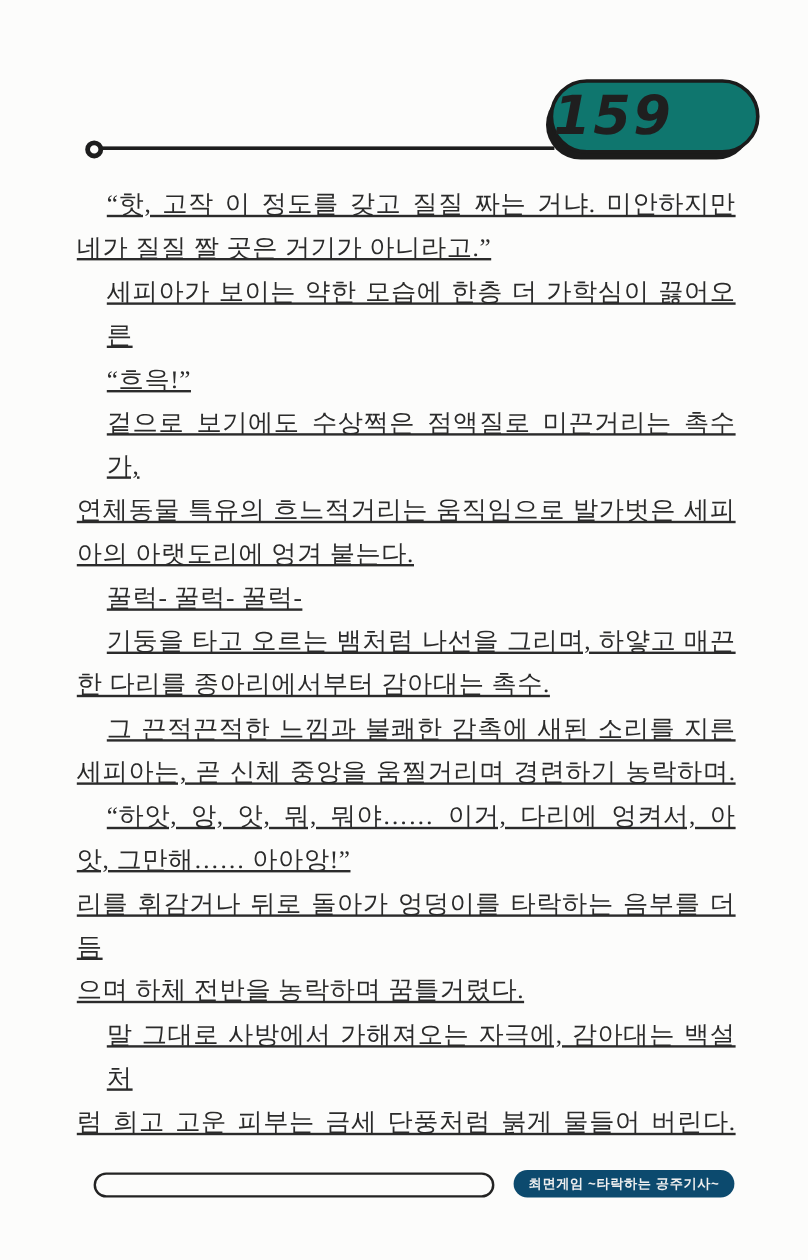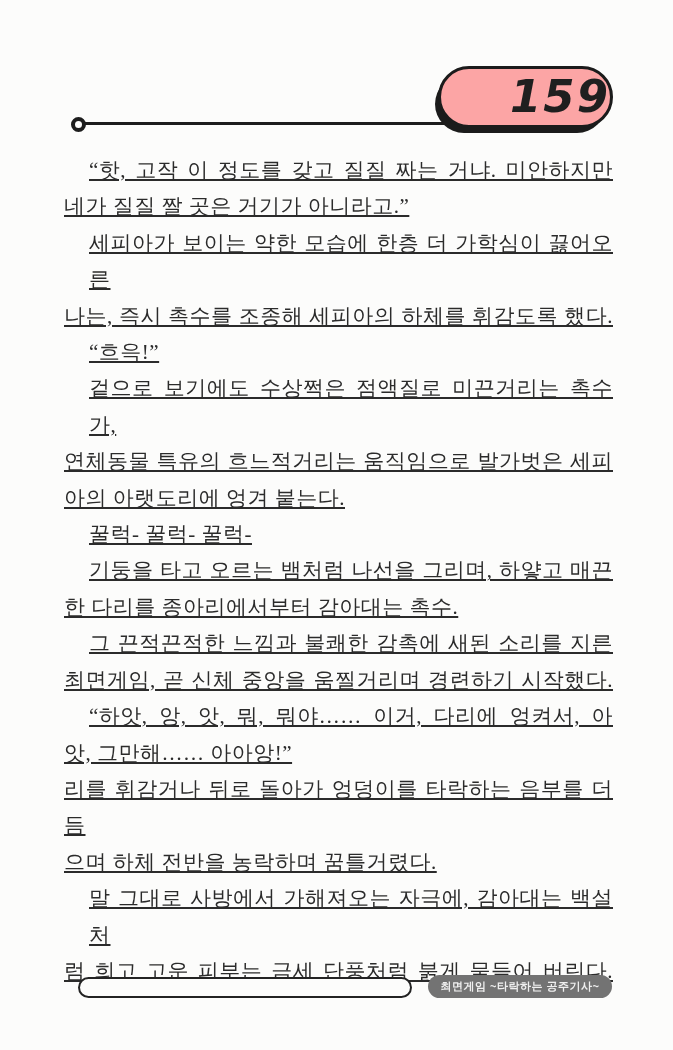--- a/index.html
+++ b/index.html
@@ -35,32 +35,32 @@
     position: absolute;
     left: 80px;
     top: 122px;
     width: 382px;
     height: 3px;
     background: #1d1d1d;
     z-index: 1;
   }
   .page-badge {
     position: absolute;
-    left: 438px;
+    left: 458px;
     top: 66px;
     width: 175px;
     height: 62px;
-    background: #fca5a5;
+    background: #0f766e;
     border: 3.5px solid #1b1b1b;
     border-radius: 31px;
     box-sizing: border-box;
     box-shadow: -5px 7px 0 -2px #1b1b1b;
     display: flex;
     align-items: center;
-    justify-content: flex-end;
+    justify-content: flex-start;
     z-index: 3;
   }
   .page-number {
     font-family: "DejaVu Sans", "Liberation Sans", sans-serif;
     font-weight: 700;
     font-style: italic;
     font-size: 45px;
     letter-spacing: 2px;
     color: #1f1f1f;
     transform: translateY(-1px);
@@ -100,21 +100,21 @@
     border-radius: 12px;
     box-sizing: border-box;
     background: #fcfcfb;
   }
   .footer-pill-dark {
     position: absolute;
     left: 428px;
     top: 975px;
     width: 184px;
     height: 23px;
-    background: #737373;
+    background: #0c4a6e;
     border-radius: 12px;
     box-sizing: border-box;
     display: flex;
     align-items: center;
     justify-content: center;
   }
   .book-title {
     font-family: "Liberation Sans", "DejaVu Sans", sans-serif;
     font-weight: 700;
     font-size: 11px;
@@ -134,30 +134,29 @@
     <div class="page-badge">
       <span class="page-number">159</span>
     </div>
   </div>
 
   <div class="text">
 
   <div class="line indent justify">“핫, 고작 이 정도를 갖고 질질 짜는 거냐. 미안하지만</div>
       <div class="line">네가 질질 짤 곳은 거기가 아니라고.”</div>
       <div class="line indent justify">세피아가 보이는 약한 모습에 한층 더 가학심이 끓어오른</div>
-      <div class="line justify">나는, 즉시 촉수를 조종해 세피아의 하체를 휘감도록 했다.</div>
       <div class="line indent">“흐윽!”</div>
       <div class="line indent justify">겉으로 보기에도 수상쩍은 점액질로 미끈거리는 촉수가,</div>
       <div class="line justify">연체동물 특유의 흐느적거리는 움직임으로 발가벗은 세피</div>
       <div class="line">아의 아랫도리에 엉겨 붙는다.</div>
       <div class="line indent">꿀럭- 꿀럭- 꿀럭-</div>
       <div class="line indent justify">기둥을 타고 오르는 뱀처럼 나선을 그리며, 하얗고 매끈</div>
       <div class="line">한 다리를 종아리에서부터 감아대는 촉수.</div>
       <div class="line indent justify">그 끈적끈적한 느낌과 불쾌한 감촉에 새된 소리를 지른</div>
-      <div class="line justify">최면게임, 곧 신체 중앙을 움찔거리며 경련하기 시작했다.</div>
+      <div class="line justify">세피아는, 곧 신체 중앙을 움찔거리며 경련하기 농락하며.</div>
       <div class="line indent justify">“하앗, 앙, 앗, 뭐, 뭐야…… 이거, 다리에 엉켜서, 아</div>
       <div class="line">앗, 그만해…… 아아앙!”</div>
       <div class="line justify">리를 휘감거나 뒤로 돌아가 엉덩이를 타락하는 음부를 더듬</div>
       <div class="line">으며 하체 전반을 농락하며 꿈틀거렸다.</div>
       <div class="line indent justify">말 그대로 사방에서 가해져오는 자극에, 감아대는 백설처</div>
       <div class="line justify">럼 희고 고운 피부는 금세 단풍처럼 붉게 물들어 버린다.</div>
     </div>
 
   <div>
     <div class="footer-pill-outline"></div>

